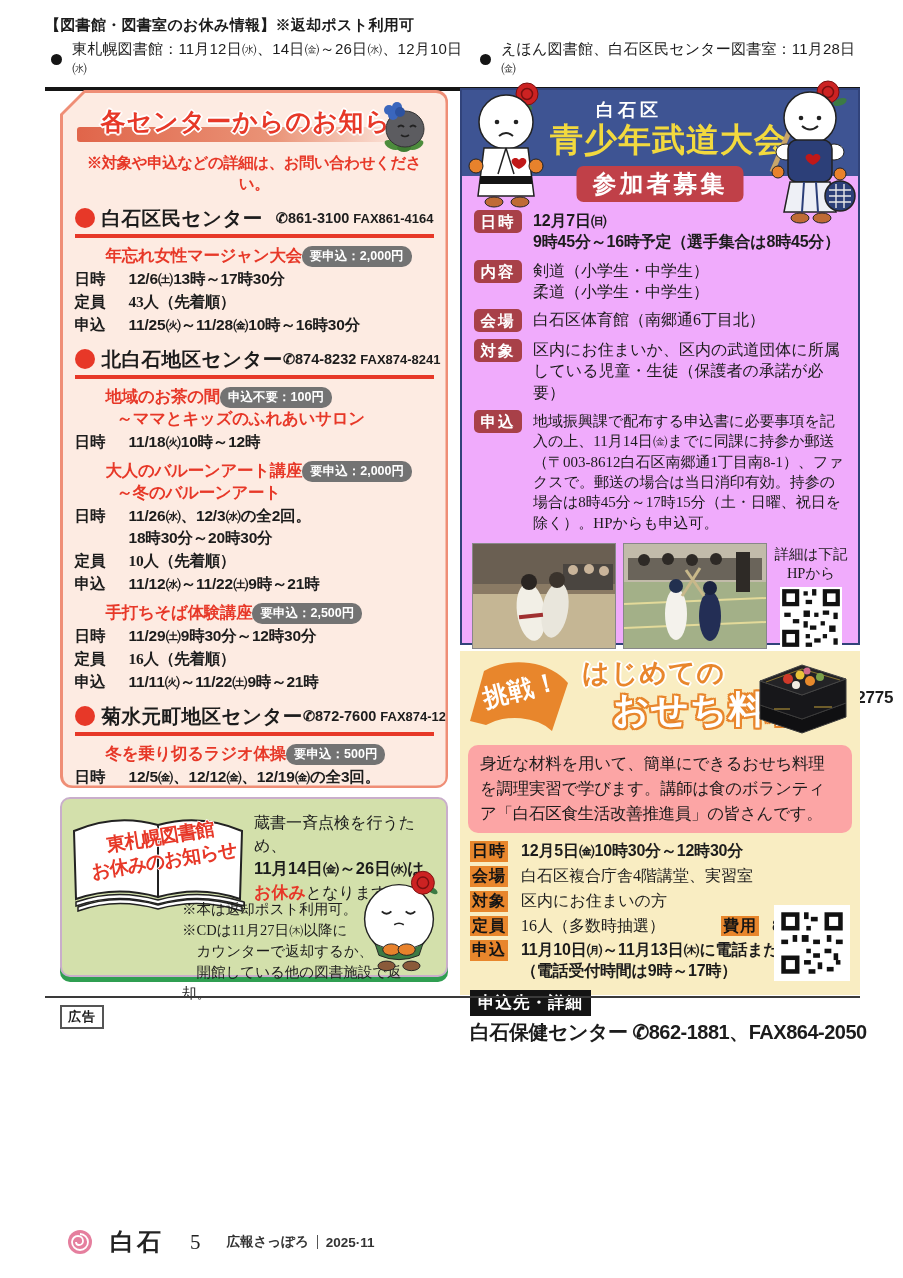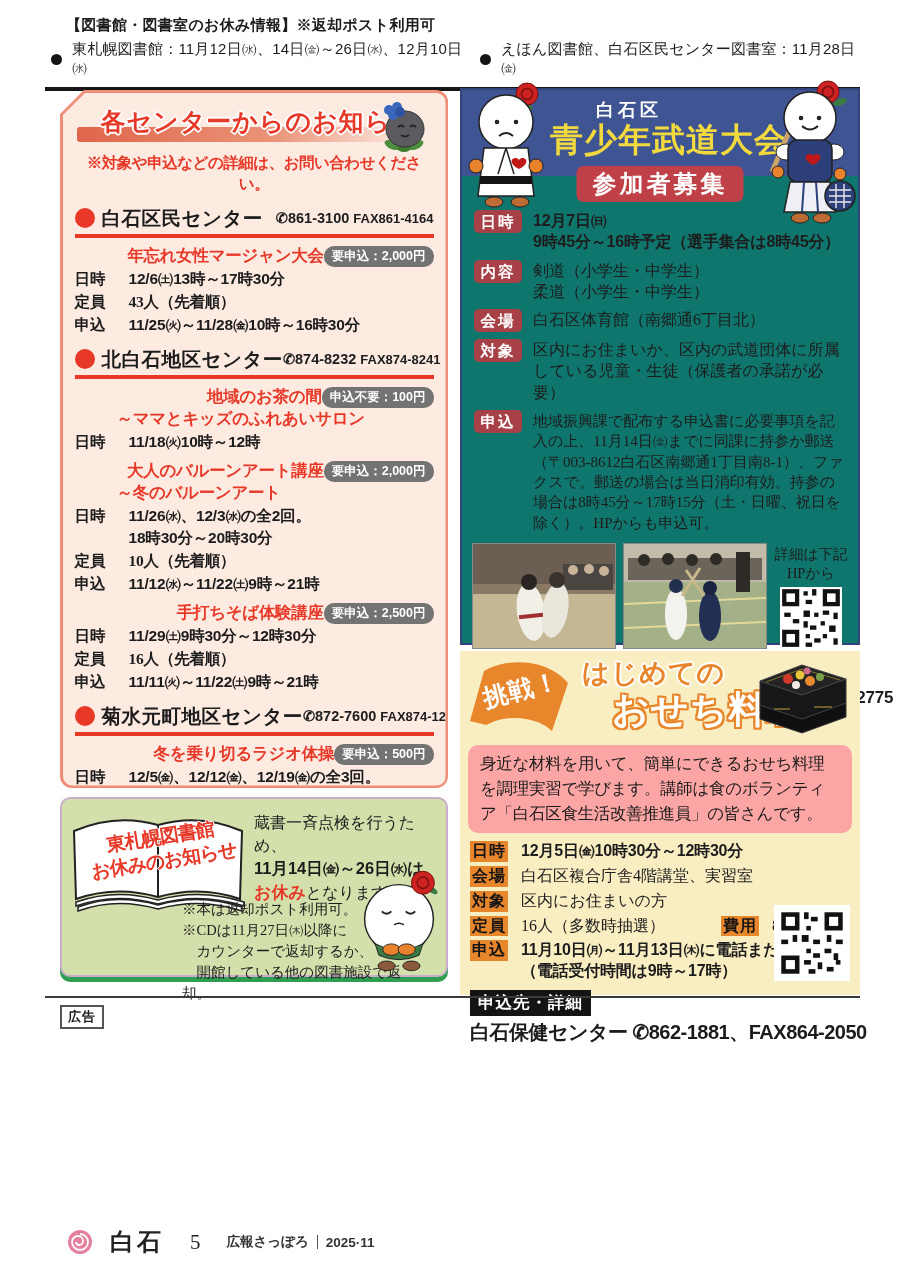--- a/index.html
+++ b/index.html
@@ -2,21 +2,21 @@
 <html lang="ja"><head>
 <meta charset="utf-8">
 <style>
   html,body{margin:0;padding:0;}
   body{width:903px;height:1278px;position:relative;background:#fff;
        font-family:"Liberation Sans",sans-serif;color:#1c1c1c;overflow:hidden;}
   .serif{font-family:"Liberation Serif",serif;}
 
   
   .top-header{position:absolute;left:45px;top:16px;width:815px;border-bottom:4px solid #151515;padding-bottom:9px;}
-  .th-line1{font-weight:bold;font-size:15px;margin-bottom:5px;letter-spacing:.3px;margin-left:21px;}
+  .th-line1{font-weight:bold;font-size:15px;margin-bottom:5px;letter-spacing:.3px;}
   .th-line2{font-weight:normal;font-size:15px;display:flex;align-items:center;gap:8px;letter-spacing:.2px;}
   .dot{width:11px;height:11px;border-radius:50%;background:#151515;flex:none;margin:0 2px 0 6px;}
 
   
   .centers-outer{position:absolute;left:60px;top:90px;width:388px;height:698px;background:#ef8e76;
     border-radius:12px;clip-path:polygon(24px 0,100% 0,100% 100%,0 100%,0 24px);}
   .centers-inner{position:absolute;left:2.5px;top:2.5px;right:2.5px;bottom:2.5px;background:#fdebe2;
     border-radius:10px;clip-path:polygon(23px 0,100% 0,100% 100%,0 100%,0 23px);padding:10px 12px 0;box-sizing:border-box;}
   .cp-titlewrap{position:relative;height:46px;}
   .cp-titlebar{position:absolute;left:2px;top:24px;width:330px;height:15px;border-radius:3px;
@@ -24,21 +24,21 @@
   .cp-title{position:absolute;left:26px;top:2px;font-size:25px;font-weight:bold;color:#e73828;letter-spacing:1px;
     text-shadow:-2px 0 #fff,2px 0 #fff,0 -2px #fff,0 2px #fff,-1px -1px #fff,1px 1px #fff,1px -1px #fff,-1px 1px #fff;}
   .cp-mascot{position:absolute;right:2px;top:-2px;}
   .cp-note{color:#e73828;font-weight:bold;font-size:15.5px;text-align:center;margin:4px 0 6px;letter-spacing:-.5px;}
   .sec-head{display:flex;align-items:center;border-bottom:4px solid #e73828;padding-bottom:2px;margin-top:10px;}
   .sec-dot{width:20px;height:20px;border-radius:50%;background:#e73828;flex:none;margin-right:7px;}
   .sec-name{font-size:19.5px;font-weight:bold;letter-spacing:.5px;white-space:nowrap;}
   .sec-tel{font-size:14.5px;font-weight:bold;margin-left:auto;white-space:nowrap;}
   .sec-fax{font-size:13px;font-weight:bold;margin-left:4px;white-space:nowrap;}
   .event{margin-top:7px;}
-  .ev-head{display:flex;justify-content:flex-end;align-items:flex-start;margin-left:31px;}
+  .ev-head{display:flex;justify-content:flex-start;align-items:flex-start;margin-left:31px;}
   .ev-title{color:#e73828;font-weight:bold;font-size:16.5px;letter-spacing:-.3px;}
   .ev-badge{background:#737373;color:#fff;font-weight:bold;font-size:12.5px;border-radius:10px;
     padding:2px 8px;white-space:nowrap;flex:none;margin-top:1px;}
   .ev-sub{color:#e73828;font-weight:bold;font-size:16.5px;padding-left:42px;letter-spacing:-.3px;}
   .ev-row{display:flex;font-size:15.5px;line-height:1.42;margin-top:1px;}
   .ev-label{font-weight:bold;width:46px;flex:none;}
   .ev-value{font-weight:bold;white-space:pre-line;margin-left:8px;letter-spacing:-.2px;}
 
   
   .lib-panel{position:absolute;left:60px;top:797px;width:388px;height:180px;background:#d3e0ab;
@@ -47,21 +47,21 @@
   .lib-book-text{position:absolute;left:20px;top:26px;width:160px;transform:rotate(-9deg);
     color:#e73828;font-weight:bold;font-size:19px;text-align:center;line-height:1.25;letter-spacing:-1px;
     text-shadow:-1px 0 #fff,1px 0 #fff,0 -1px #fff,0 1px #fff;}
   .lib-main{position:absolute;left:192px;top:12px;width:186px;font-size:16px;line-height:1.45;}
   .lib-main .b{font-family:"Liberation Sans",sans-serif;font-weight:bold;font-size:16.5px;}
   .lib-main .red{color:#e73828;font-family:"Liberation Sans",sans-serif;font-weight:bold;font-size:17px;}
   .lib-notes{position:absolute;left:120px;top:100px;width:240px;font-size:14.5px;line-height:1.45;white-space:pre-line;}
   .lib-mascot{position:absolute;right:4px;bottom:2px;}
 
   
-  .budo-panel{position:absolute;left:460px;top:88px;width:400px;height:557px;background:#0f766e;
+  .budo-panel{position:absolute;left:460px;top:88px;width:400px;height:557px;background:#f0abfc;
     border:2px solid #31437a;box-sizing:border-box;}
   .budo-head{position:relative;height:86px;background:#3e5493;}
   .budo-region{position:absolute;left:134px;top:8px;color:#fff;font-weight:bold;font-size:18px;letter-spacing:4px;}
   .budo-title{position:absolute;left:88px;top:28px;color:#f2d93e;font-weight:bold;font-size:33px;letter-spacing:1px;white-space:nowrap;}
   .budo-badge{position:absolute;left:50%;transform:translateX(-50%);bottom:-26px;background:#c04048;color:#fff;
     font-weight:bold;font-size:24px;padding:2px 16px;border-radius:7px;letter-spacing:3px;white-space:nowrap;z-index:3;}
   .budo-mascot-l{position:absolute;left:2px;top:-8px;z-index:2;}
   .budo-mascot-r{position:absolute;right:0px;top:-10px;z-index:2;}
   .budo-rows{padding:34px 12px 0;}
   .b-row{display:flex;margin-bottom:7px;}

